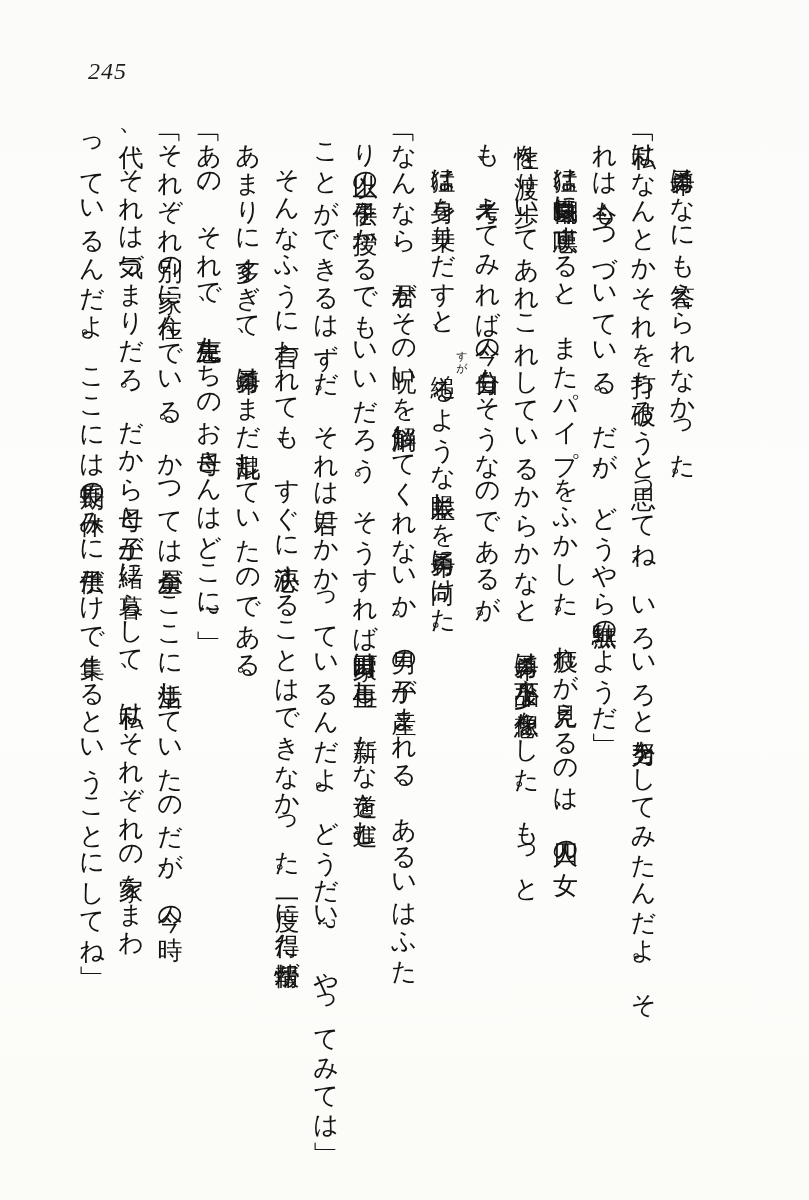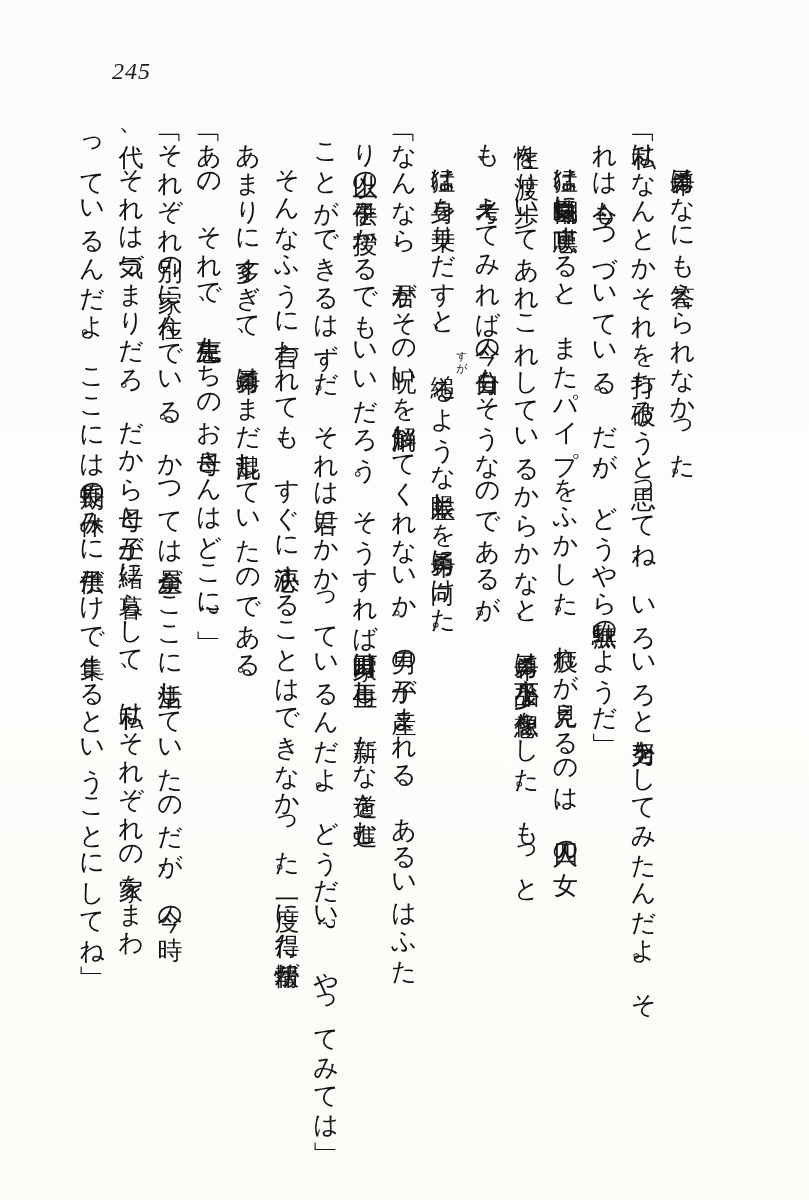--- a/index.html
+++ b/index.html
@@ -20,21 +20,20 @@
     background: linear-gradient(180deg, #fbfbf9 0%, #fdfdfb 50%, #fbfbf8 100%);
   }
   .page-number {
     position: absolute;
     top: 58px;
     left: 88px;
     font-size: 24px;
     font-style: italic;
     color: #1c1c1c;
     letter-spacing: 1px;
-    margin-left: 24px;
   }
   .text-block {
     position: absolute;
     top: 126px;
     right: 107px;
     height: 960px;
     writing-mode: vertical-rl;
     text-orientation: mixed;
     font-size: 25px;
     color: #141414;

